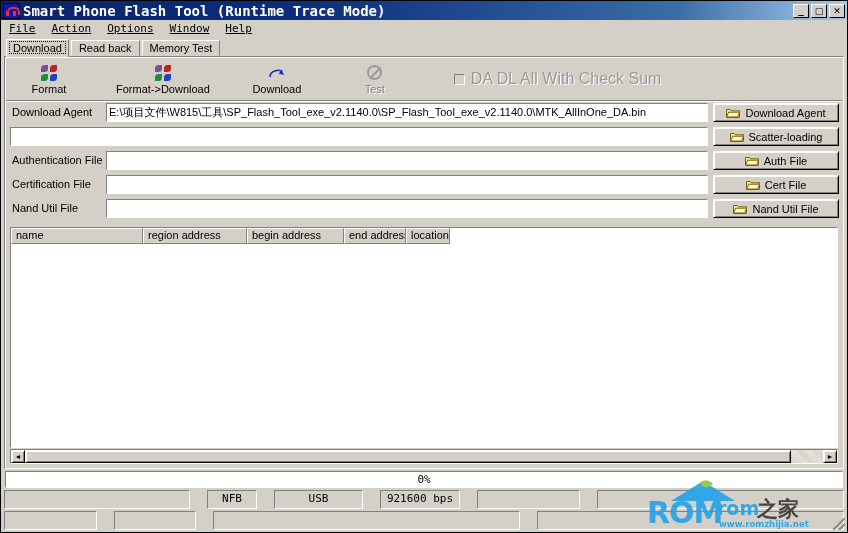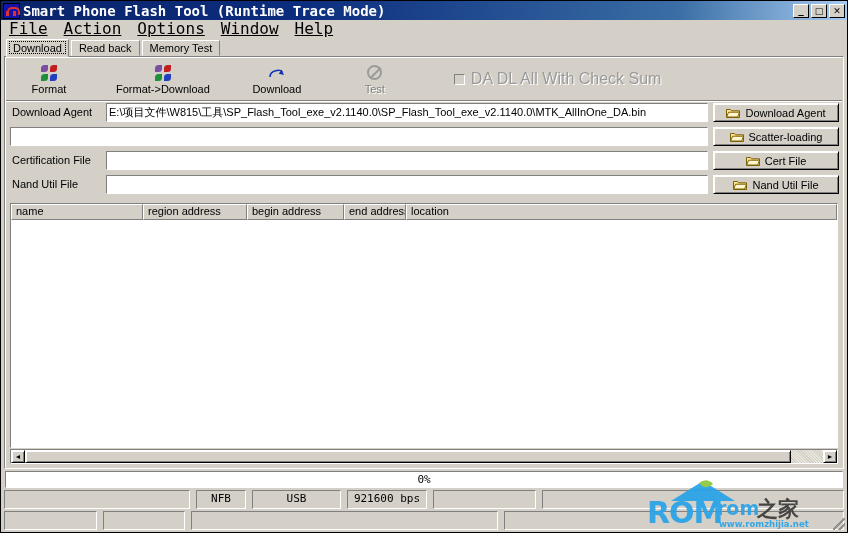--- a/index.html
+++ b/index.html
@@ -59,21 +59,21 @@
   .tbtn.min span{line-height:9px;font-size:11px;font-weight:bold;}
 
   
   .menubar{
     height:17px;min-height:17px;display:flex;align-items:center;
     padding-left:8px;background:#d4d0c8;
     border-bottom:1px solid #d4d0c8;
   }
   .menu-item{
     font-family:"DejaVu Sans Mono","Liberation Mono",monospace;
-    font-size:16px;padding:1px 8px 1px 0;margin-right:8px;
+    font-size:11px;padding:1px 8px 1px 0;margin-right:8px;
     cursor:default;white-space:nowrap;
   }
   .menu-item u{text-decoration:underline;}
 
   
   .tabstrip{
     height:18px;min-height:18px;display:flex;align-items:flex-end;
     padding-left:5px;background:#d4d0c8;position:relative;
   }
   .tab{
@@ -172,21 +172,21 @@
   }
   .folder{
     width:14px;height:11px;margin-right:5px;position:relative;flex:none;
   }
   .folder svg{display:block;}
 
   
   .listwrap{
     flex:1;margin:4px 4px 0 4px;
     border:1px solid;border-color:#808080 #fff #fff #808080;
-    background:#fff;display:flex;flex-direction:column;
+    background:#fff;display:flex;
     box-sizing:border-box;min-height:0;
   }
   .lhead{display:flex;height:16px;min-height:16px;background:#d4d0c8;}
   .lhead .hcell{
     background:#d4d0c8;
     border:1px solid;border-color:#fff #808080 #808080 #fff;
     font-size:11px;line-height:13px;padding-left:4px;
     box-sizing:border-box;overflow:hidden;white-space:nowrap;cursor:default;
   }
   .lbody{flex:1;background:#fff;}
@@ -218,21 +218,21 @@
   .progress{
     height:17px;min-height:17px;margin:2px 4px 2px 4px;
     background:#fff;
     border:1px solid;border-color:#808080 #fff #fff #808080;
     display:flex;align-items:center;justify-content:center;
     font-size:11px;box-sizing:border-box;
     font-family:"DejaVu Sans Mono","Liberation Mono",monospace;
   }
 
   
-  .statusrow{display:flex;height:19px;min-height:19px;gap:6px;padding:0 3px;margin-bottom:2px;}
+  .statusrow{display:flex;height:19px;min-height:19px;gap:17px;padding:0 3px;margin-bottom:2px;}
   .spanel{
     background:#d4d0c8;
     border:1px solid;border-color:#808080 #fff #fff #808080;
     font-size:11px;line-height:15px;text-align:center;
     box-sizing:border-box;overflow:hidden;white-space:nowrap;
     font-family:"DejaVu Sans Mono","Liberation Mono",monospace;
   }
 
   
   .watermark{
@@ -359,20 +359,33 @@
           <span class="folder">
                 <svg width="14" height="11" viewBox="0 0 14 11">
                   <path d="M0.5 2.5h4l1.2 1.3h7.8v6.7H0.5z" fill="#ffe9a0" stroke="#7a6000" stroke-width="1"></path>
                   <path d="M2.6 5.2h11L11.6 10H0.6z" fill="#fff6cf" stroke="#7a6000" stroke-width="1"></path>
                 </svg>
               </span>
           <span>Scatter-loading</span>
         </div>
       </div>
 
+      <div class="frow">
+        <div class="frow-label">Authentication File</div>
+        <div class="frow-input"></div>
+        <div class="frow-btn">
+          <span class="folder">
+                <svg width="14" height="11" viewBox="0 0 14 11">
+                  <path d="M0.5 2.5h4l1.2 1.3h7.8v6.7H0.5z" fill="#ffe9a0" stroke="#7a6000" stroke-width="1"></path>
+                  <path d="M2.6 5.2h11L11.6 10H0.6z" fill="#fff6cf" stroke="#7a6000" stroke-width="1"></path>
+                </svg>
+              </span>
+          <span>Auth File</span>
+        </div>
+      </div>
 
       <div class="frow">
         <div class="frow-label">Certification File</div>
         <div class="frow-input"></div>
         <div class="frow-btn">
           <span class="folder">
                 <svg width="14" height="11" viewBox="0 0 14 11">
                   <path d="M0.5 2.5h4l1.2 1.3h7.8v6.7H0.5z" fill="#ffe9a0" stroke="#7a6000" stroke-width="1"></path>
                   <path d="M2.6 5.2h11L11.6 10H0.6z" fill="#fff6cf" stroke="#7a6000" stroke-width="1"></path>
                 </svg>

